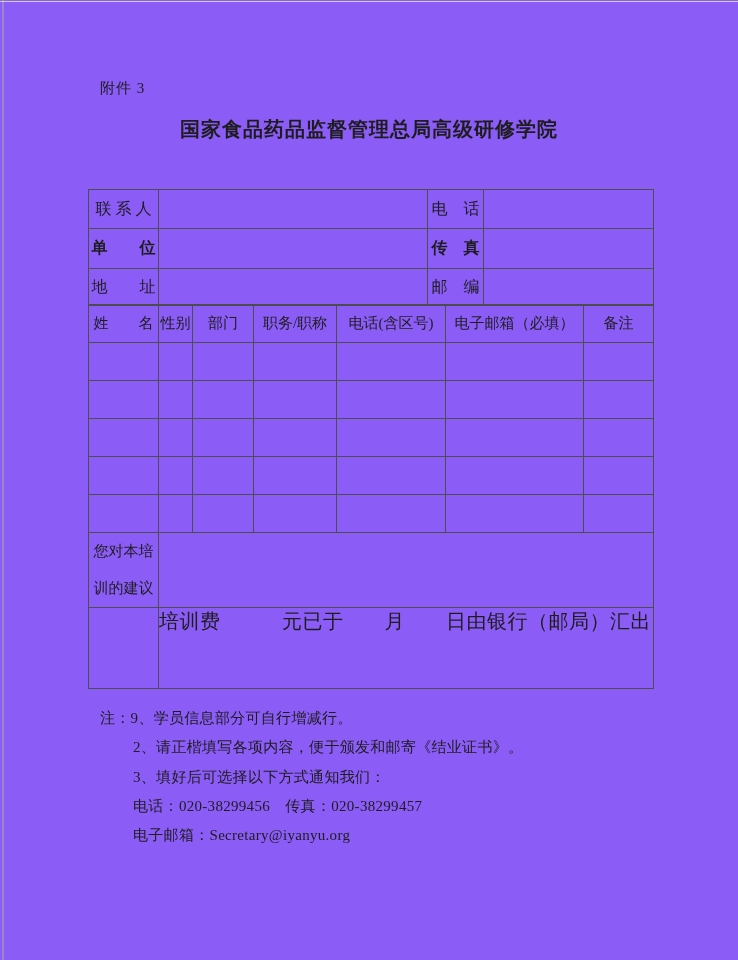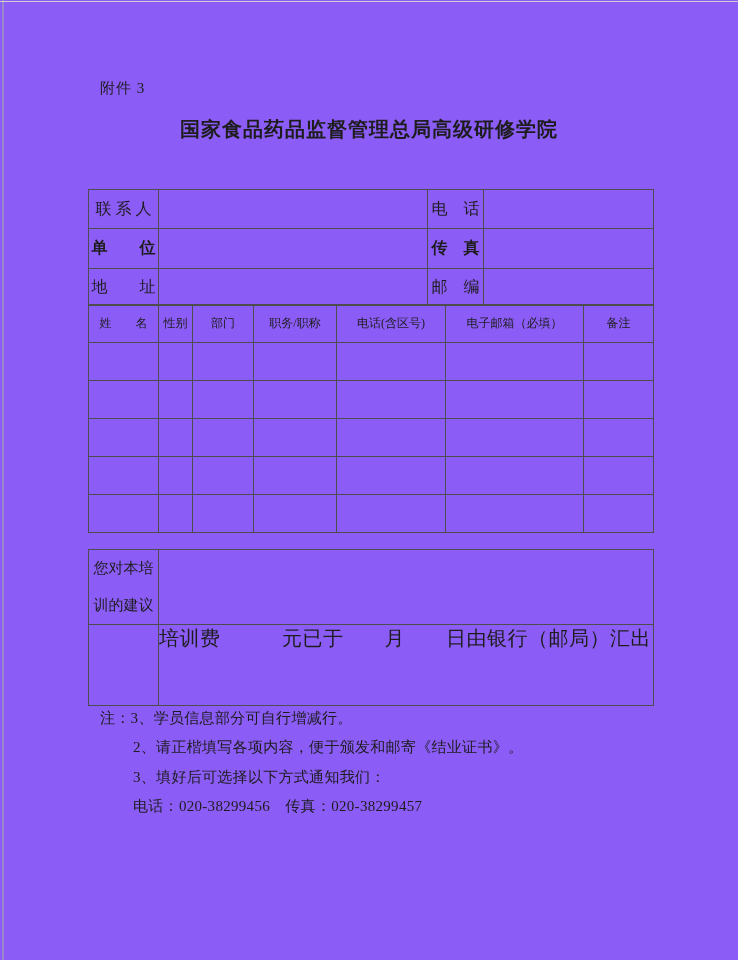--- a/index.html
+++ b/index.html
@@ -25,25 +25,25 @@
 
   
   .contact { top:189px; }
   .contact tr:nth-child(1) td { height:38px; }
   .contact tr:nth-child(2) td { height:39px;font-weight:bold; }
   .contact tr:nth-child(3) td { height:36px; }
   .lbl { font-size:16px; text-align:center; vertical-align:middle; white-space:nowrap; }
 
   
   .personnel { top:304px; }
-  .personnel th { height:37px; font-weight:normal; font-size:12px; text-align:center; vertical-align:middle; white-space:nowrap; }
+  .personnel th { height:37px; font-weight:normal; font-size:15px; text-align:center; vertical-align:middle; white-space:nowrap; }
   .personnel td { height:37px; }
 
   
-  .bottom { top:532px;margin-top:17px; }
+  .bottom { top:532px; }
   .sug-label { font-size:15px; text-align:center; vertical-align:middle; line-height:37px; padding:0 2px; }
   .bottom tr:nth-child(1) td { height:70px; }
   .bottom tr:nth-child(2) td { height:80px; }
   .fee-cell { vertical-align:top; padding:14px 0 0 16px; font-size:20px; letter-spacing:.5px; }
 
   
   .notes { position:absolute; left:100px; top:704px; font-size:15px; }
   .note-line { line-height:29.3px; white-space:nowrap; letter-spacing:.3px; }
   .note-line.indent { margin-left:33px; }
 </style>
@@ -167,18 +167,19 @@
       <td></td>
     </tr>
     <tr>
       <td></td>
       <td class="fee-cell">培训费　　　元已于　　月　　日由银行（邮局）汇出</td>
     </tr>
   </tbody>
     </table>
 
   <div class="notes">
-    <div class="note-line">注：3、学员信息部分可自行增减行。</div>
+    <div class="note-line">注：9、学员信息部分可自行增减行。</div>
     <div class="note-line indent">2、请正楷填写各项内容，便于颁发和邮寄《结业证书》。</div>
     <div class="note-line indent">3、填好后可选择以下方式通知我们：</div>
     <div class="note-line indent">电话：020-38299456　传真：020-38299457</div>
+    <div class="note-line indent">电子邮箱：Secretary@iyanyu.org</div>
   </div>
 </div>
 
 </body></html>

